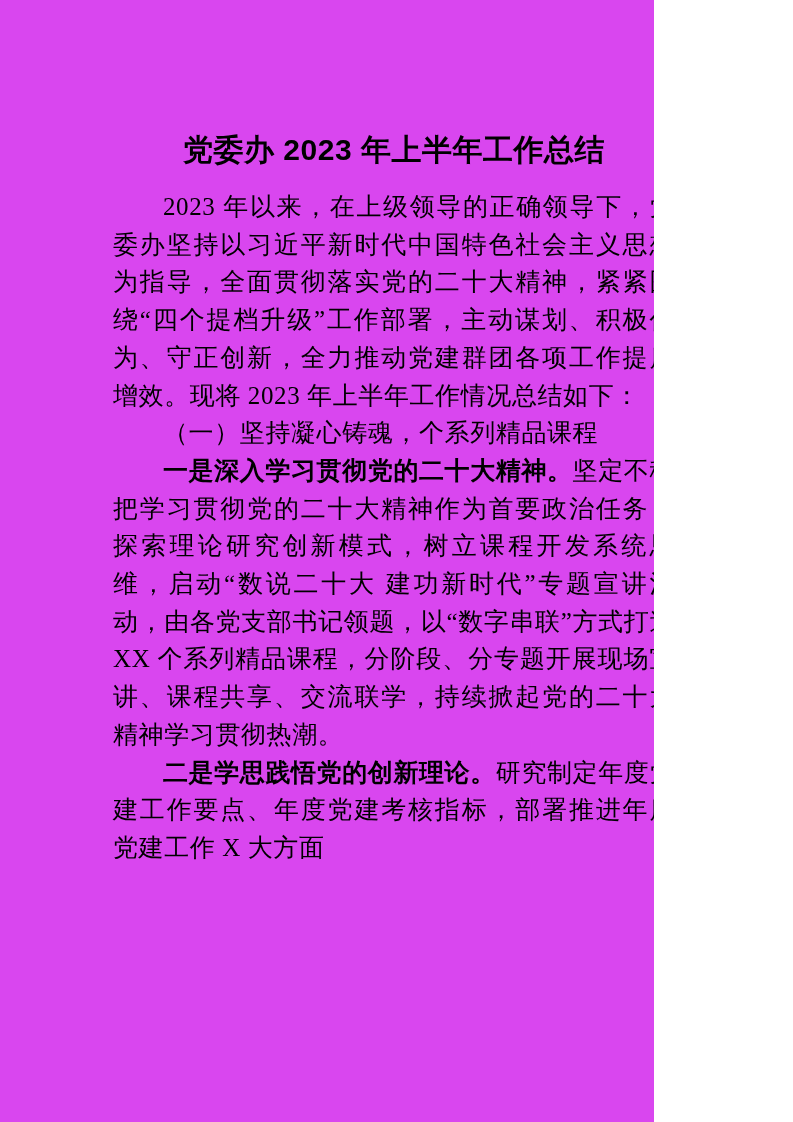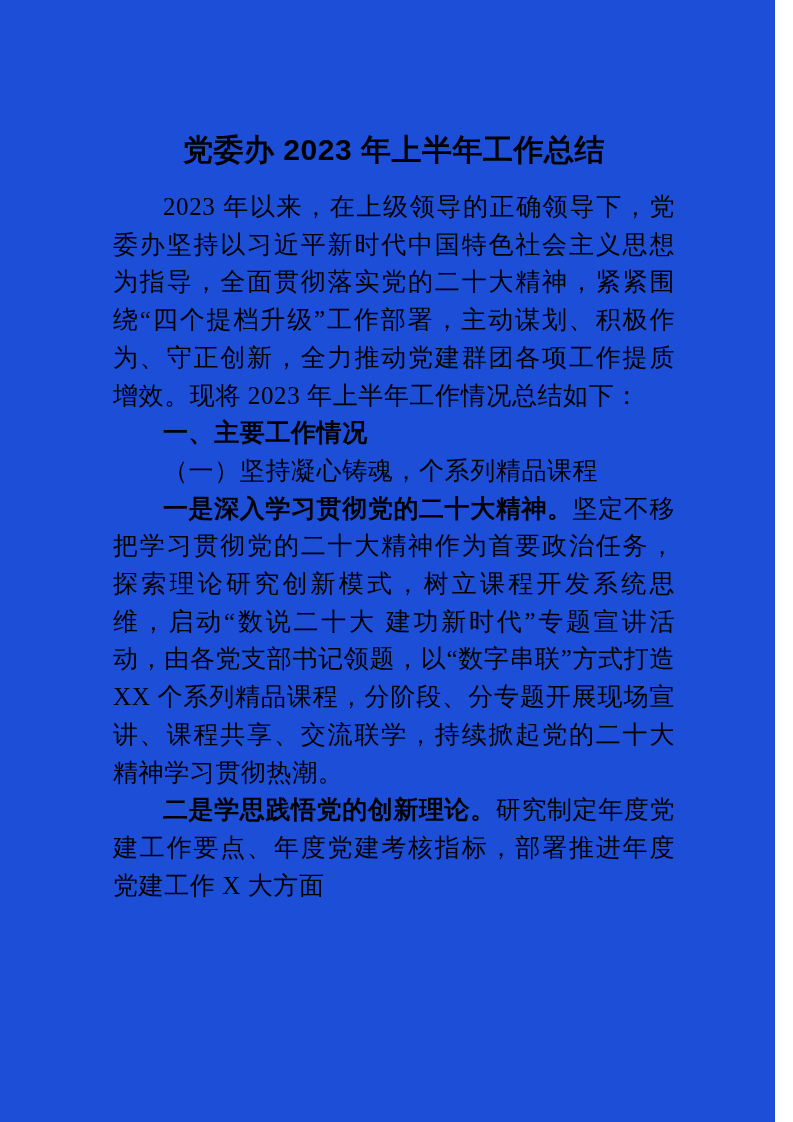--- a/index.html
+++ b/index.html
@@ -8,23 +8,23 @@
     background: #ffffff;
   }
   body {
     width: 793px;
     height: 1122px;
     font-family: "Liberation Serif", serif;
     color: #000000;
   }
   .page {
     position: relative;
-    width: 775px;
+    width: 654px;
     height: 1122px;
-    background: #1d4ed8;
+    background: #d946ef;
     overflow: hidden;
   }
   .content {
     position: absolute;
     left: 113px;
     top: 0;
     width: 562px;
   }
   .doc-title {
     margin: 128px 0 16px 0;
@@ -67,21 +67,20 @@
 </head>
 <body>
 
 <div class="page">
   <div class="content">
 
     <h1 class="doc-title">党委办 2023 年上半年工作总结</h1>
 
     <p class="body-text indent">2023 年以来，在上级领导的正确领导下，党委办坚持以习近平新时代中国特色社会主义思想为指导，全面贯彻落实党的二十大精神，紧紧围绕“四个提档升级”工作部署，主动谋划、积极作为、守正创新，全力推动党建群团各项工作提质增效。现将 2023 年上半年工作情况总结如下：</p>
 
-    <h2 class="heading-bold indent">一、主要工作情况</h2>
 
     <h3 class="heading-kaiti indent">（一）坚持凝心铸魂，个系列精品课程</h3>
 
     <p class="body-text indent"><strong class="lead-bold">一是深入学习贯彻党的二十大精神。</strong><span>坚定不移把学习贯彻党的二十大精神作为首要政治任务，探索理论研究创新模式，树立课程开发系统思维，启动“数说二十大 建功新时代”专题宣讲活动，由各党支部书记领题，以“数字串联”方式打造 XX 个系列精品课程，分阶段、分专题开展现场宣讲、课程共享、交流联学，持续掀起党的二十大精神学习贯彻热潮。</span></p>
 
 
     <p class="body-text indent"><strong class="lead-bold">二是学思践悟党的创新理论。</strong><span>研究制定年度党建工作要点、年度党建考核指标，部署推进年度党建工作 X 大方面</span></p>
 
   </div>
 </div>

